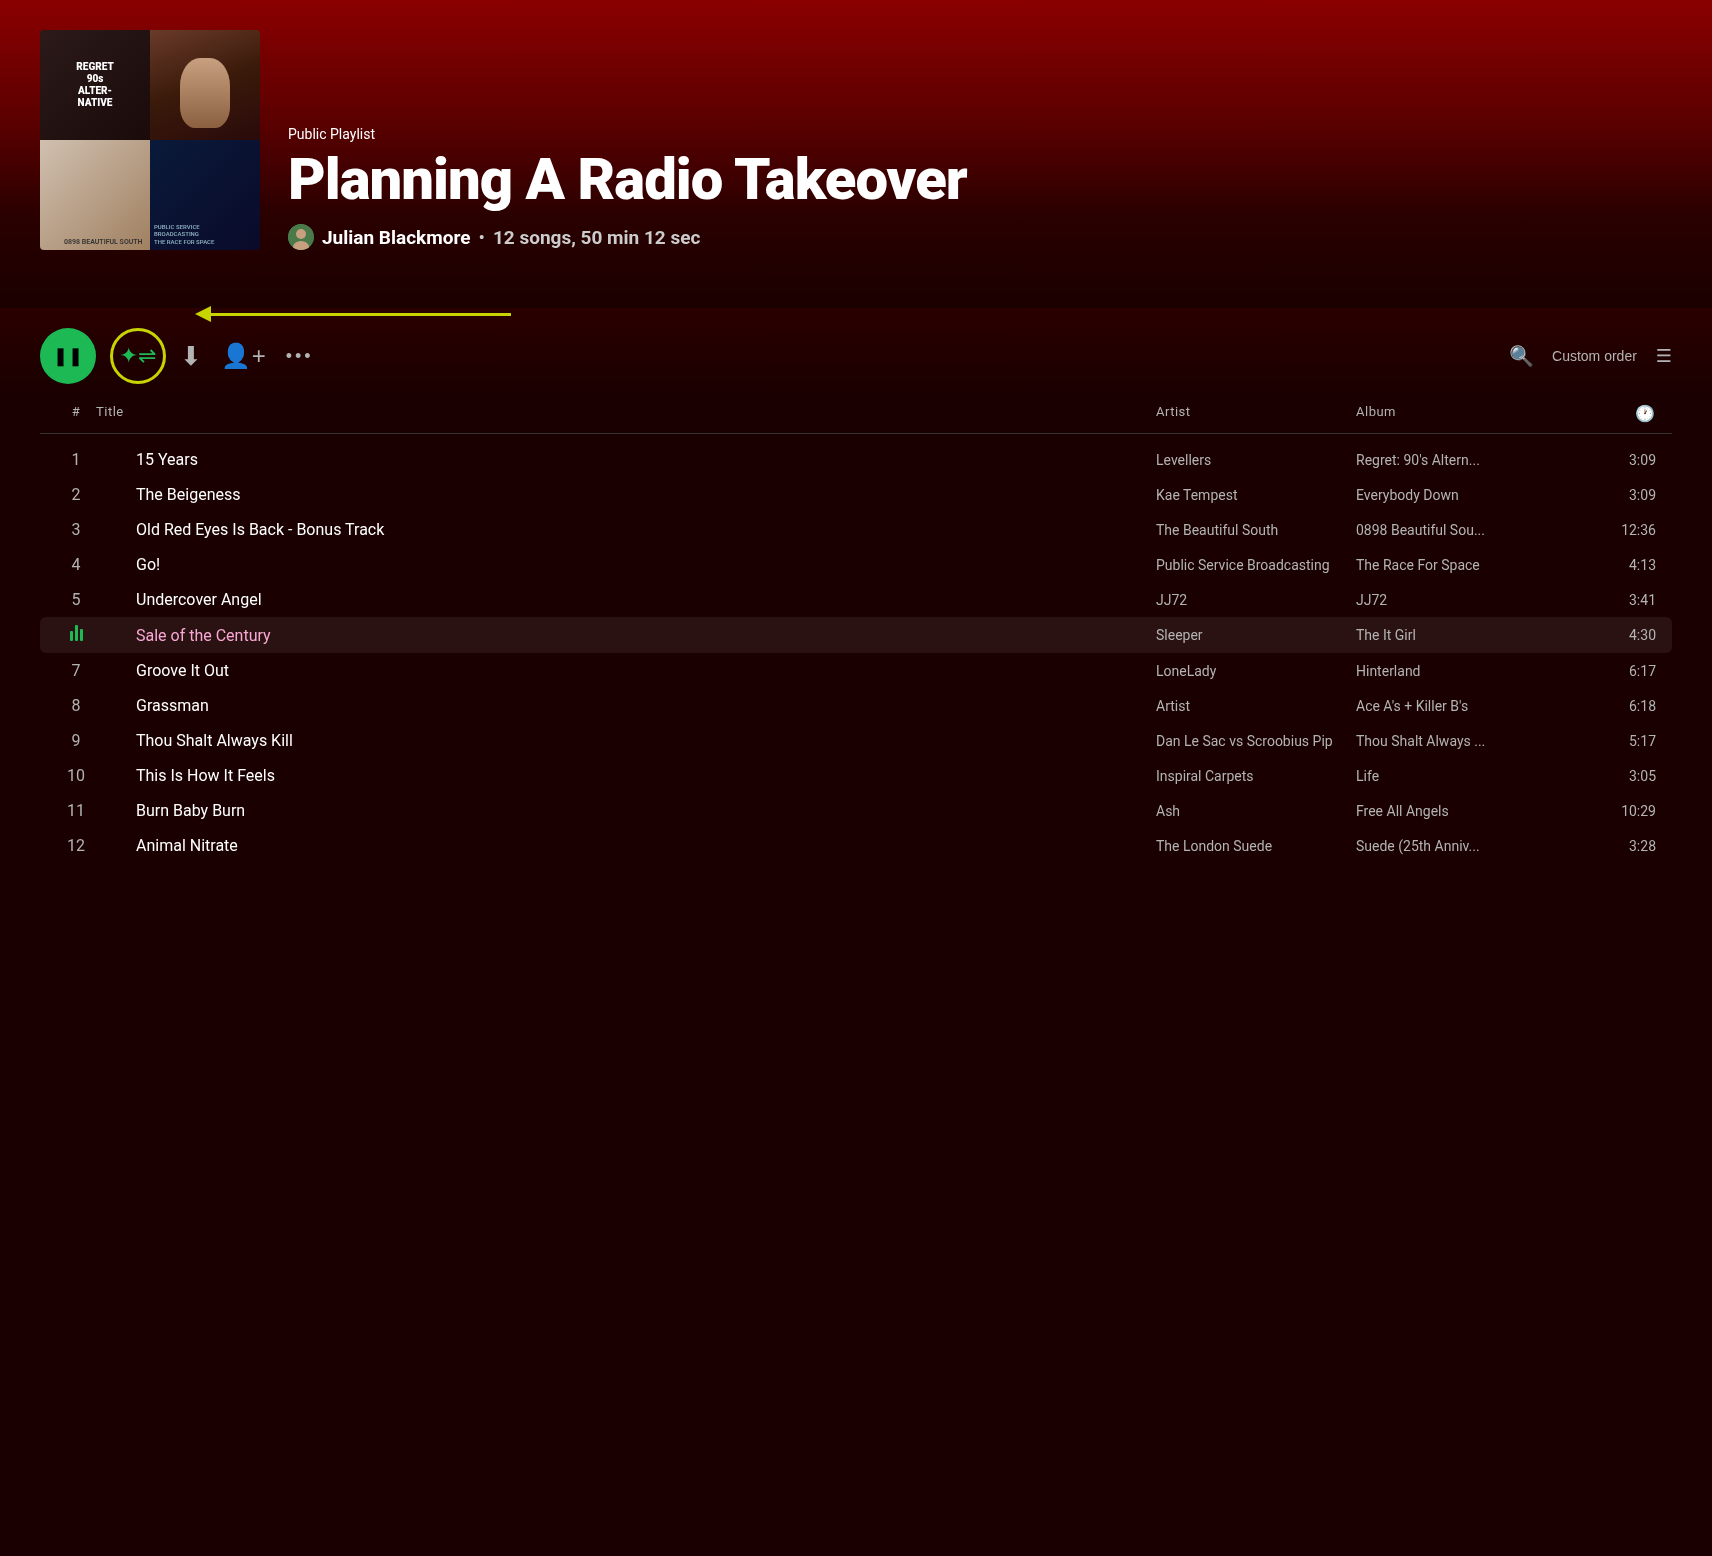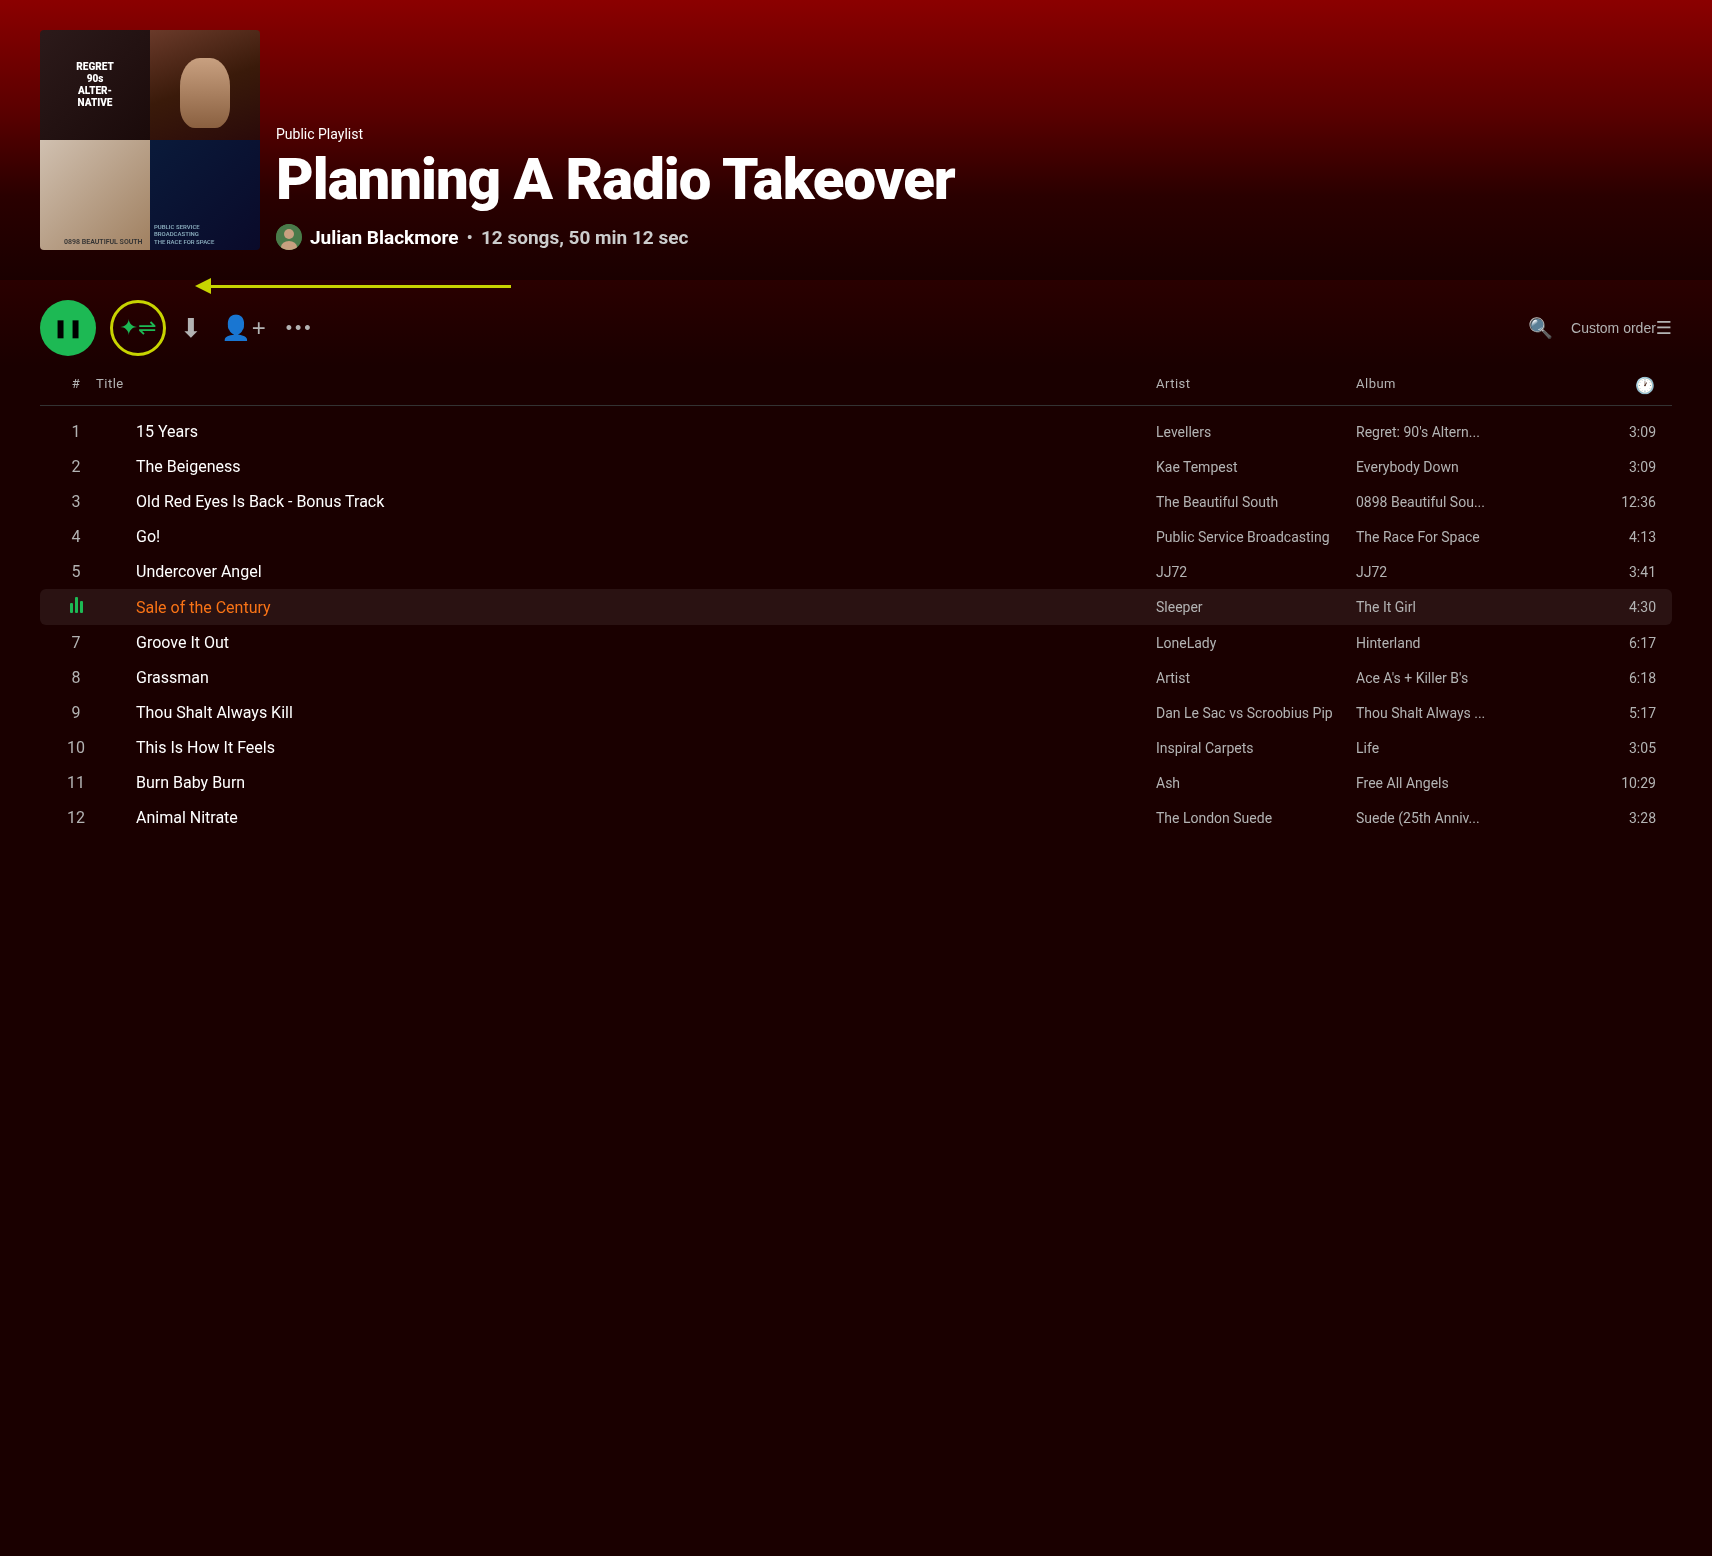--- a/index.html
+++ b/index.html
@@ -12,21 +12,22 @@
     }
 
     .header-bg {
       background: linear-gradient(180deg, #8b0000 0%, #5a0000 40%, #2a0000 70%, #1a0000 100%);
       padding: 30px 40px 30px 40px;
     }
 
     .playlist-header {
       display: flex;
       align-items: flex-end;
-      gap: 16px;
+      gap: 28px;
+      margin-bottom: 28px;
     }
 
     .album-art-grid {
       width: 220px;
       height: 220px;
       display: grid;
       grid-template-columns: 1fr 1fr;
       grid-template-rows: 1fr 1fr;
       border-radius: 4px;
       overflow: hidden;
@@ -185,21 +186,21 @@
       margin-left: 40px;
     }
 
     .track-title {
       font-size: 16px;
       font-weight: 400;
       color: #fff;
     }
 
     .track-title.playing {
-      color: #f97316;
+      color: #f9a8d4;
     }
 
     .track-artist {
       font-size: 14px;
       color: #b3b3b3;
     }
 
     .track-album {
       font-size: 14px;
       color: #b3b3b3;
@@ -305,21 +306,21 @@
     </button>
 
     <button style="background:transparent;border:none;cursor:pointer;color:#b3b3b3;font-size:18px;letter-spacing:3px;display:flex;align-items:center;">
       <span>•••</span>
     </button>
 
     <div style="margin-left:auto;display:flex;align-items:center;gap:18px;">
       <button style="background:transparent;border:none;cursor:pointer;color:#b3b3b3;font-size:20px;">
         <span>🔍</span>
       </button>
-      <button style="background:transparent;border:none;cursor:pointer;color:#b3b3b3;font-size:14px;display:flex;align-items:center;gap:0;">
+      <button style="background:transparent;border:none;cursor:pointer;color:#b3b3b3;font-size:14px;display:flex;align-items:center;gap:19px;">
         <span>Custom order</span>
         <span style="font-size:18px;">☰</span>
       </button>
     </div>
   </div>
 </div>
 
 <div class="track-list">
   <div class="track-list-header">
     <div class="col-num">#</div>

